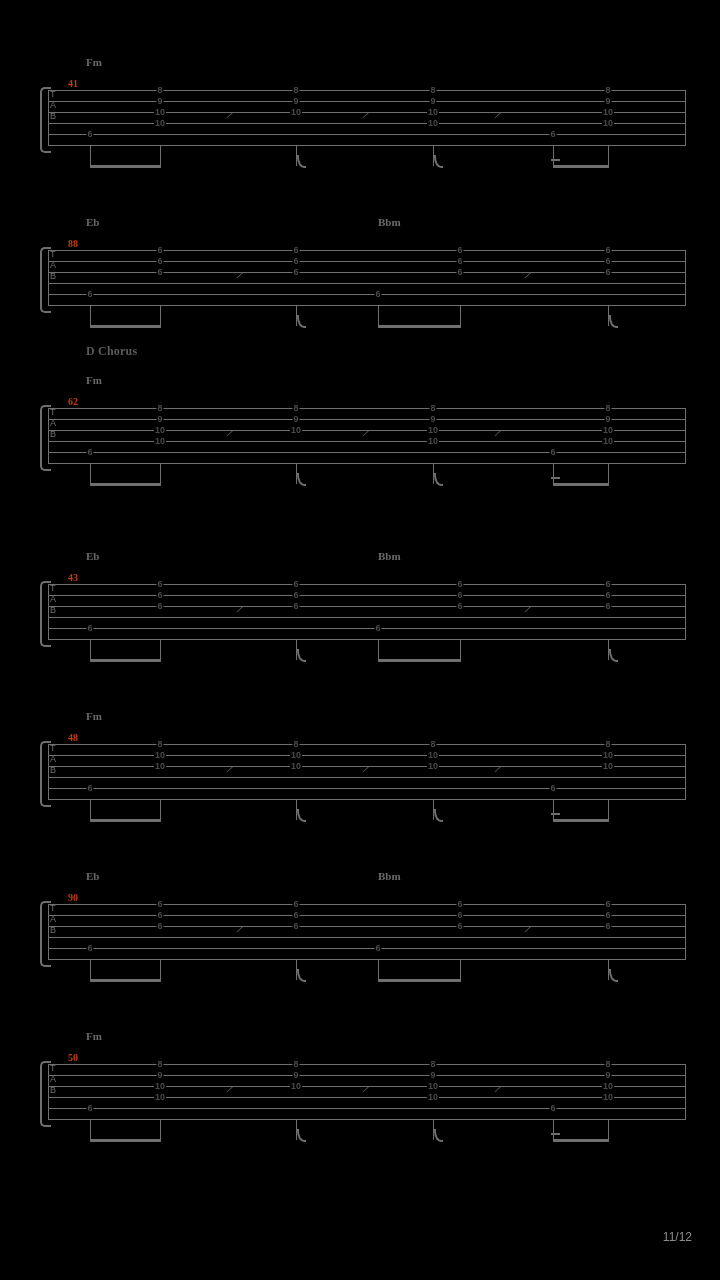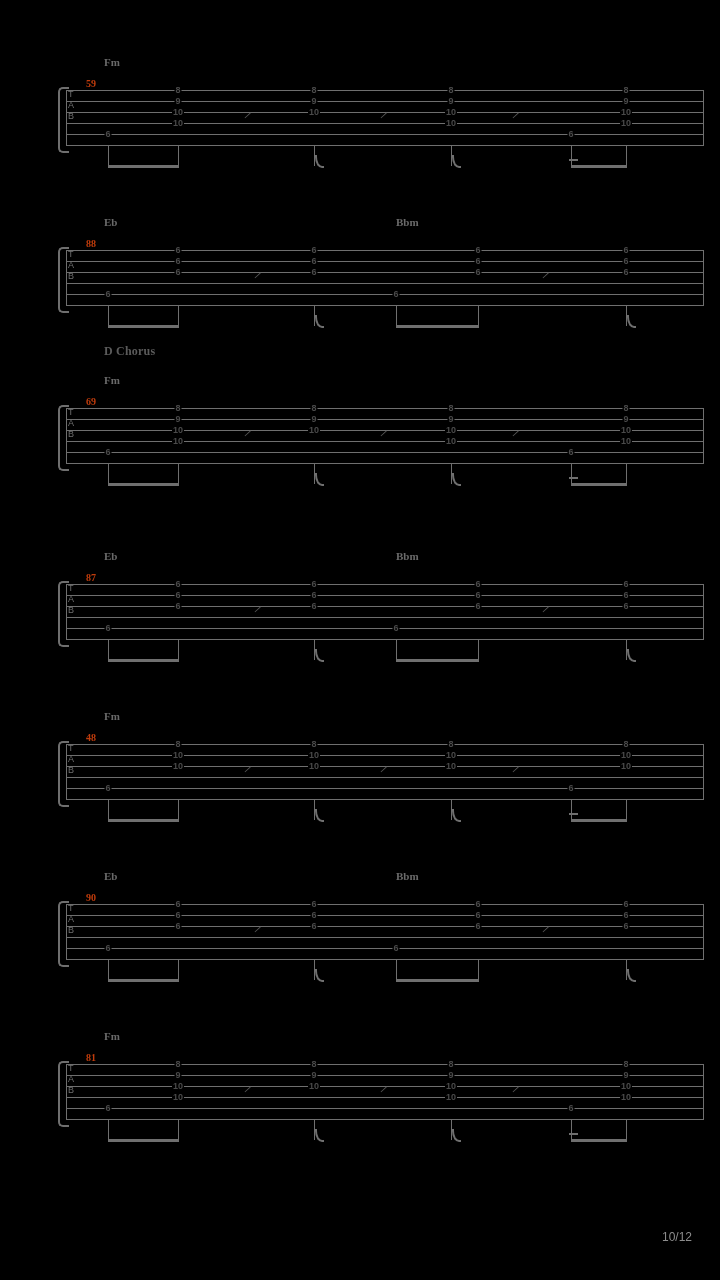--- a/index.html
+++ b/index.html
@@ -16,21 +16,21 @@
   }
   .page {
     position: relative;
     width: 720px;
     height: 1280px;
   }
 
   
   .system {
     position: absolute;
-    left: 56px;
+    left: 38px;
     width: 648px;
     height: 120px;
   }
 
   
   .section-label {
     position: absolute;
     left: 48px;
     top: 0px;
     color: #5b5b5b;
@@ -182,21 +182,21 @@
     font-size: 12px;
   }
 </style>
 </head>
 <body>
 
 <div class="page">
   <div id="systems-root">
       <div class="system" style="top: 40px;">
         <div class="chord" style="left: 48px;">Fm</div>
-        <div class="measure-no">59</div>
+        <div class="measure-no">41</div>
         <div class="staff">
           <div class="line l0"></div>
           <div class="line l1"></div>
           <div class="line l2"></div>
           <div class="line l3"></div>
           <div class="line l4"></div>
           <div class="line l5"></div>
           <div class="barline-left"></div>
           <div class="barline-right"></div>
           <div class="brace"></div>
@@ -285,21 +285,21 @@
           <div class="stem" style="left: 330px; top: 0px; height: 22px;"></div>
           <div class="stem" style="left: 412px; top: 0px; height: 22px;"></div>
           <div class="beam" style="left: 330px; width: 83px; top: 19px;"></div>
           <div class="stem" style="left: 560px; top: 0px; height: 20px;"></div>
           <div class="flag" style="left: 561px; top: 9px;"></div>
         </div>
       </div>
       <div class="system" style="top: 358px;">
         <div class="section-label" style="top: -14px;">D Chorus</div>
         <div class="chord" style="left: 48px;">Fm</div>
-        <div class="measure-no">69</div>
+        <div class="measure-no">62</div>
         <div class="staff">
           <div class="line l0"></div>
           <div class="line l1"></div>
           <div class="line l2"></div>
           <div class="line l3"></div>
           <div class="line l4"></div>
           <div class="line l5"></div>
           <div class="barline-left"></div>
           <div class="barline-right"></div>
           <div class="brace"></div>
@@ -339,21 +339,21 @@
           <div class="flag" style="left: 386px; top: 9px;"></div>
           <div class="stem" style="left: 505px; top: 0px; height: 22px;"></div>
           <div class="stem" style="left: 560px; top: 0px; height: 22px;"></div>
           <div class="beam" style="left: 505px; width: 56px; top: 19px;"></div>
           <div class="beam2" style="left: 503px; top: 13px; width: 9px;"></div>
         </div>
       </div>
       <div class="system" style="top: 534px;">
         <div class="chord" style="left: 48px;">Eb</div>
         <div class="chord" style="left: 340px;">Bbm</div>
-        <div class="measure-no">87</div>
+        <div class="measure-no">43</div>
         <div class="staff">
           <div class="line l0"></div>
           <div class="line l1"></div>
           <div class="line l2"></div>
           <div class="line l3"></div>
           <div class="line l4"></div>
           <div class="line l5"></div>
           <div class="barline-left"></div>
           <div class="barline-right"></div>
           <div class="brace"></div>
@@ -486,21 +486,21 @@
           <div class="flag" style="left: 249px; top: 9px;"></div>
           <div class="stem" style="left: 330px; top: 0px; height: 22px;"></div>
           <div class="stem" style="left: 412px; top: 0px; height: 22px;"></div>
           <div class="beam" style="left: 330px; width: 83px; top: 19px;"></div>
           <div class="stem" style="left: 560px; top: 0px; height: 20px;"></div>
           <div class="flag" style="left: 561px; top: 9px;"></div>
         </div>
       </div>
       <div class="system" style="top: 1014px;">
         <div class="chord" style="left: 48px;">Fm</div>
-        <div class="measure-no">81</div>
+        <div class="measure-no">50</div>
         <div class="staff">
           <div class="line l0"></div>
           <div class="line l1"></div>
           <div class="line l2"></div>
           <div class="line l3"></div>
           <div class="line l4"></div>
           <div class="line l5"></div>
           <div class="barline-left"></div>
           <div class="barline-right"></div>
           <div class="brace"></div>
@@ -538,14 +538,14 @@
           <div class="flag" style="left: 249px; top: 9px;"></div>
           <div class="stem" style="left: 385px; top: 0px; height: 20px;"></div>
           <div class="flag" style="left: 386px; top: 9px;"></div>
           <div class="stem" style="left: 505px; top: 0px; height: 22px;"></div>
           <div class="stem" style="left: 560px; top: 0px; height: 22px;"></div>
           <div class="beam" style="left: 505px; width: 56px; top: 19px;"></div>
           <div class="beam2" style="left: 503px; top: 13px; width: 9px;"></div>
         </div>
       </div>
     </div>
-  <div class="page-number">10/12</div>
+  <div class="page-number">11/12</div>
 </div>
 
 </body></html>

